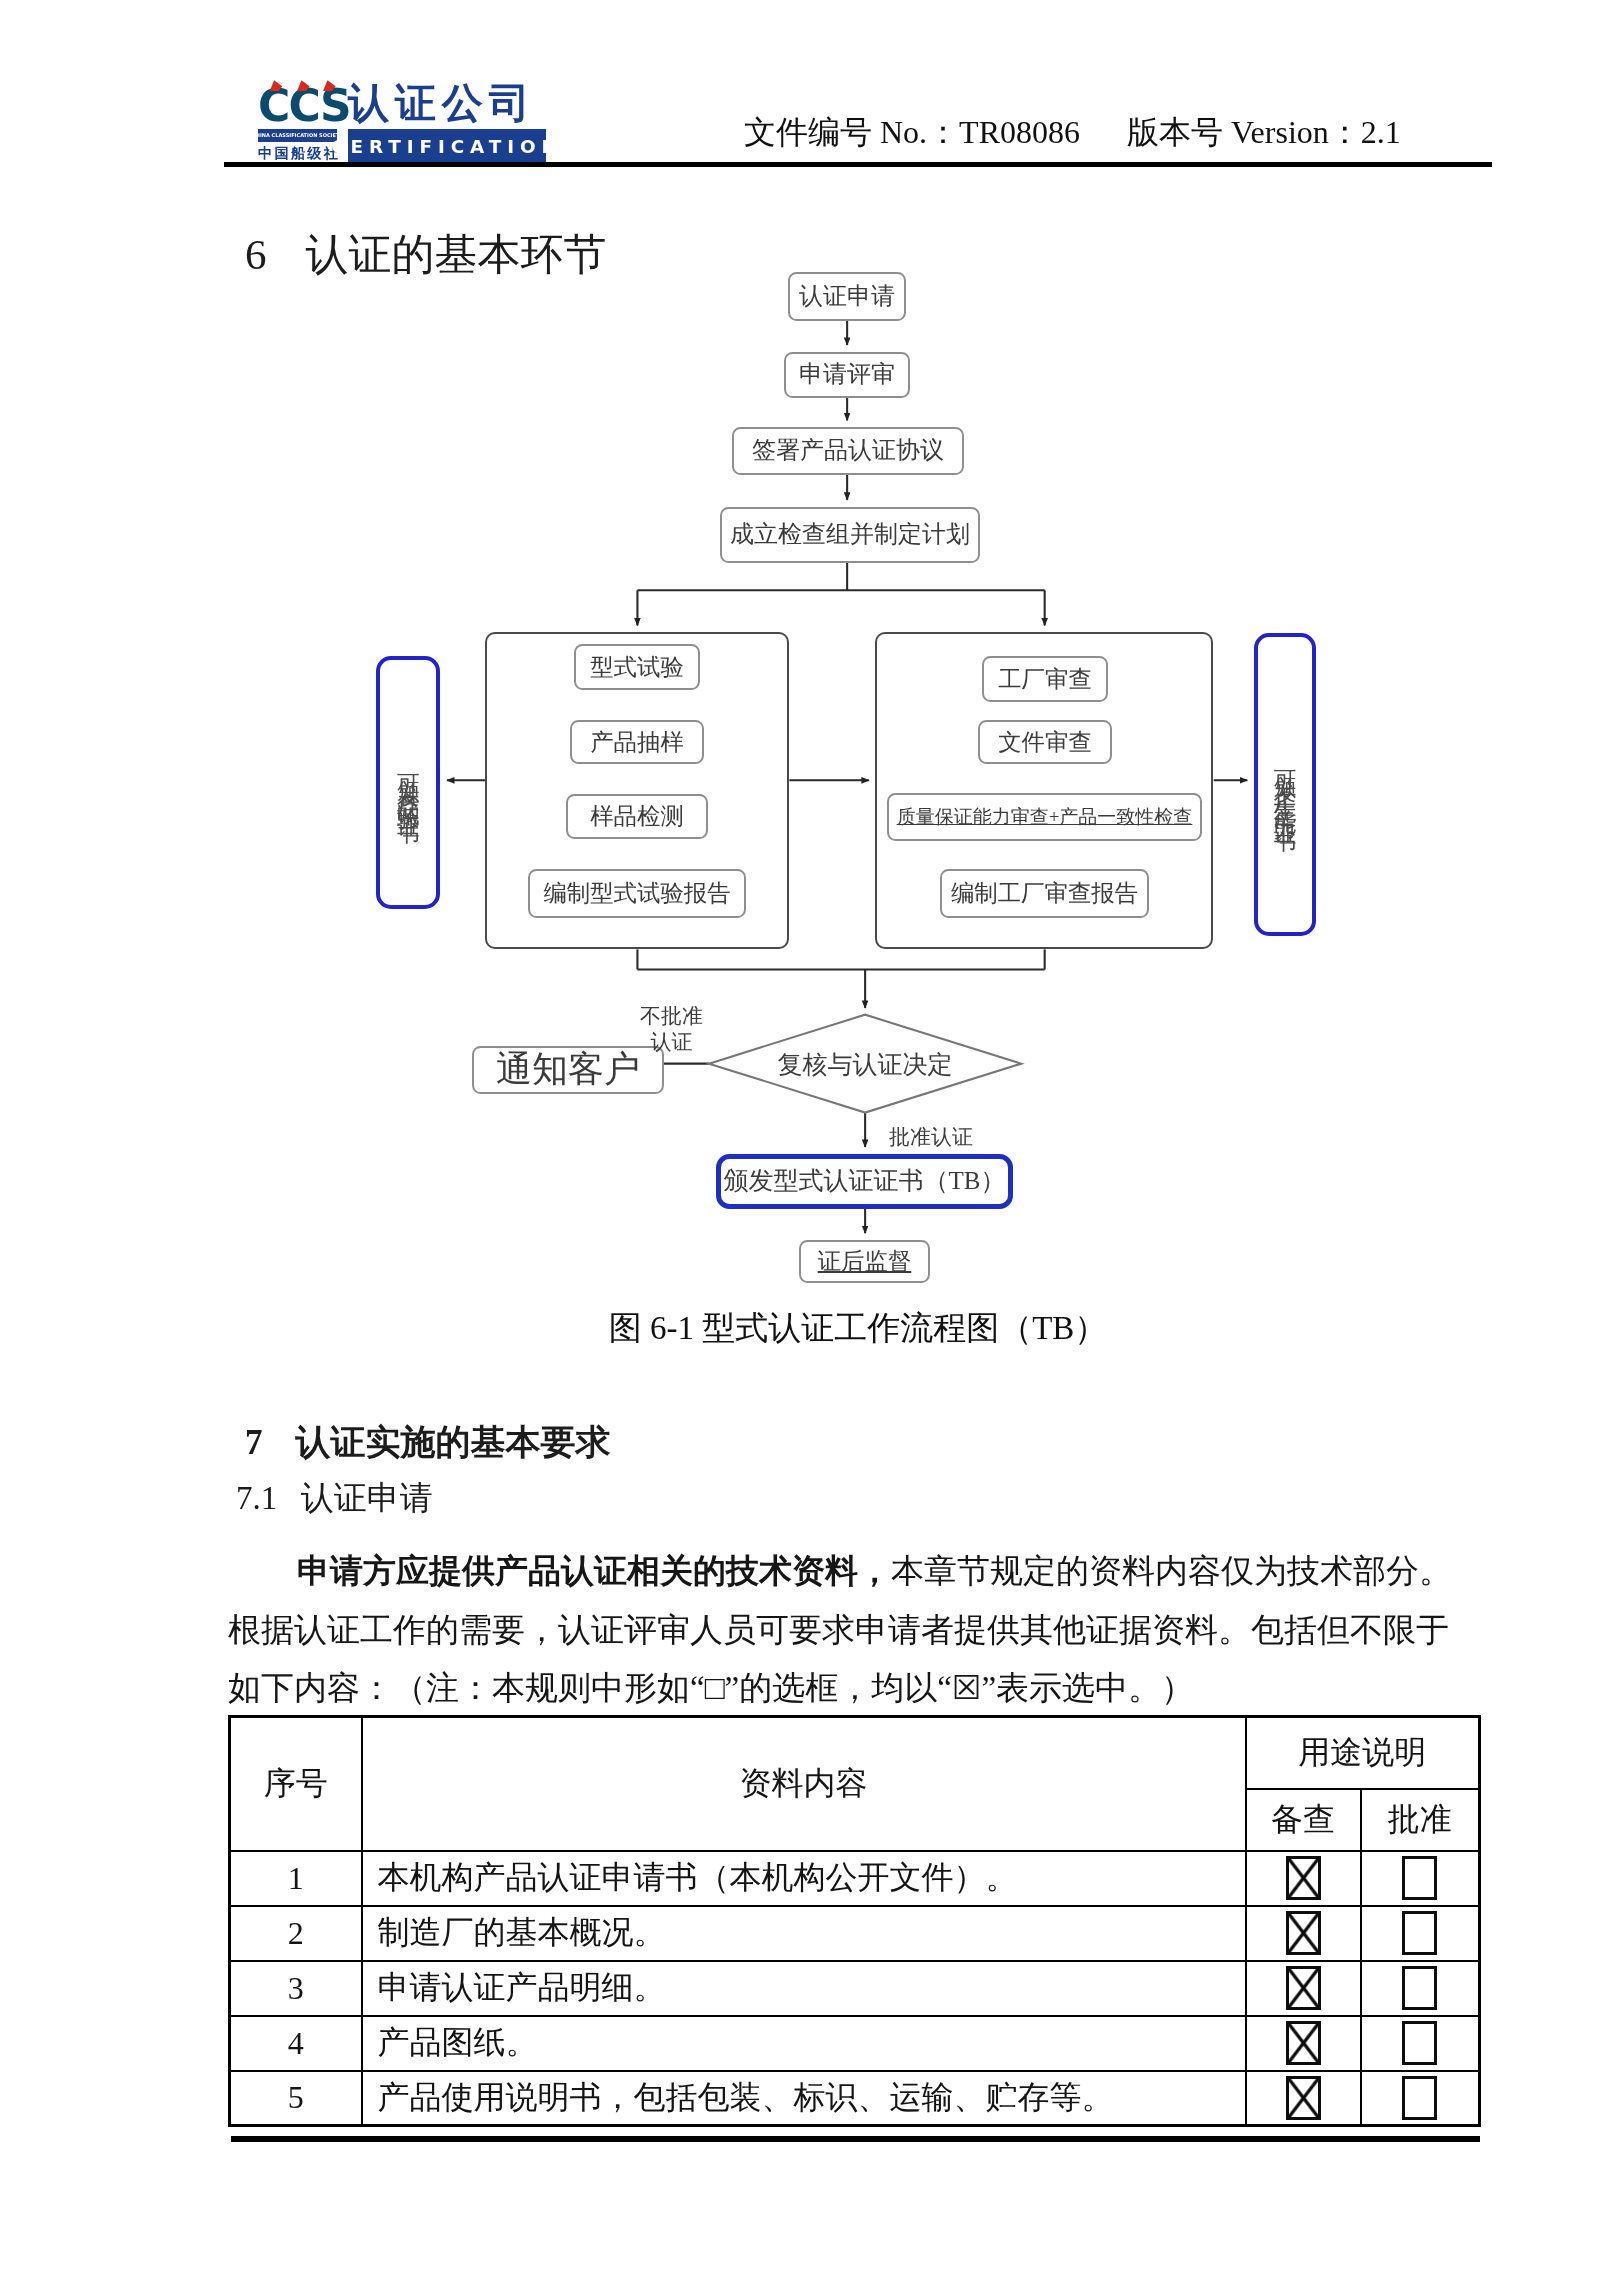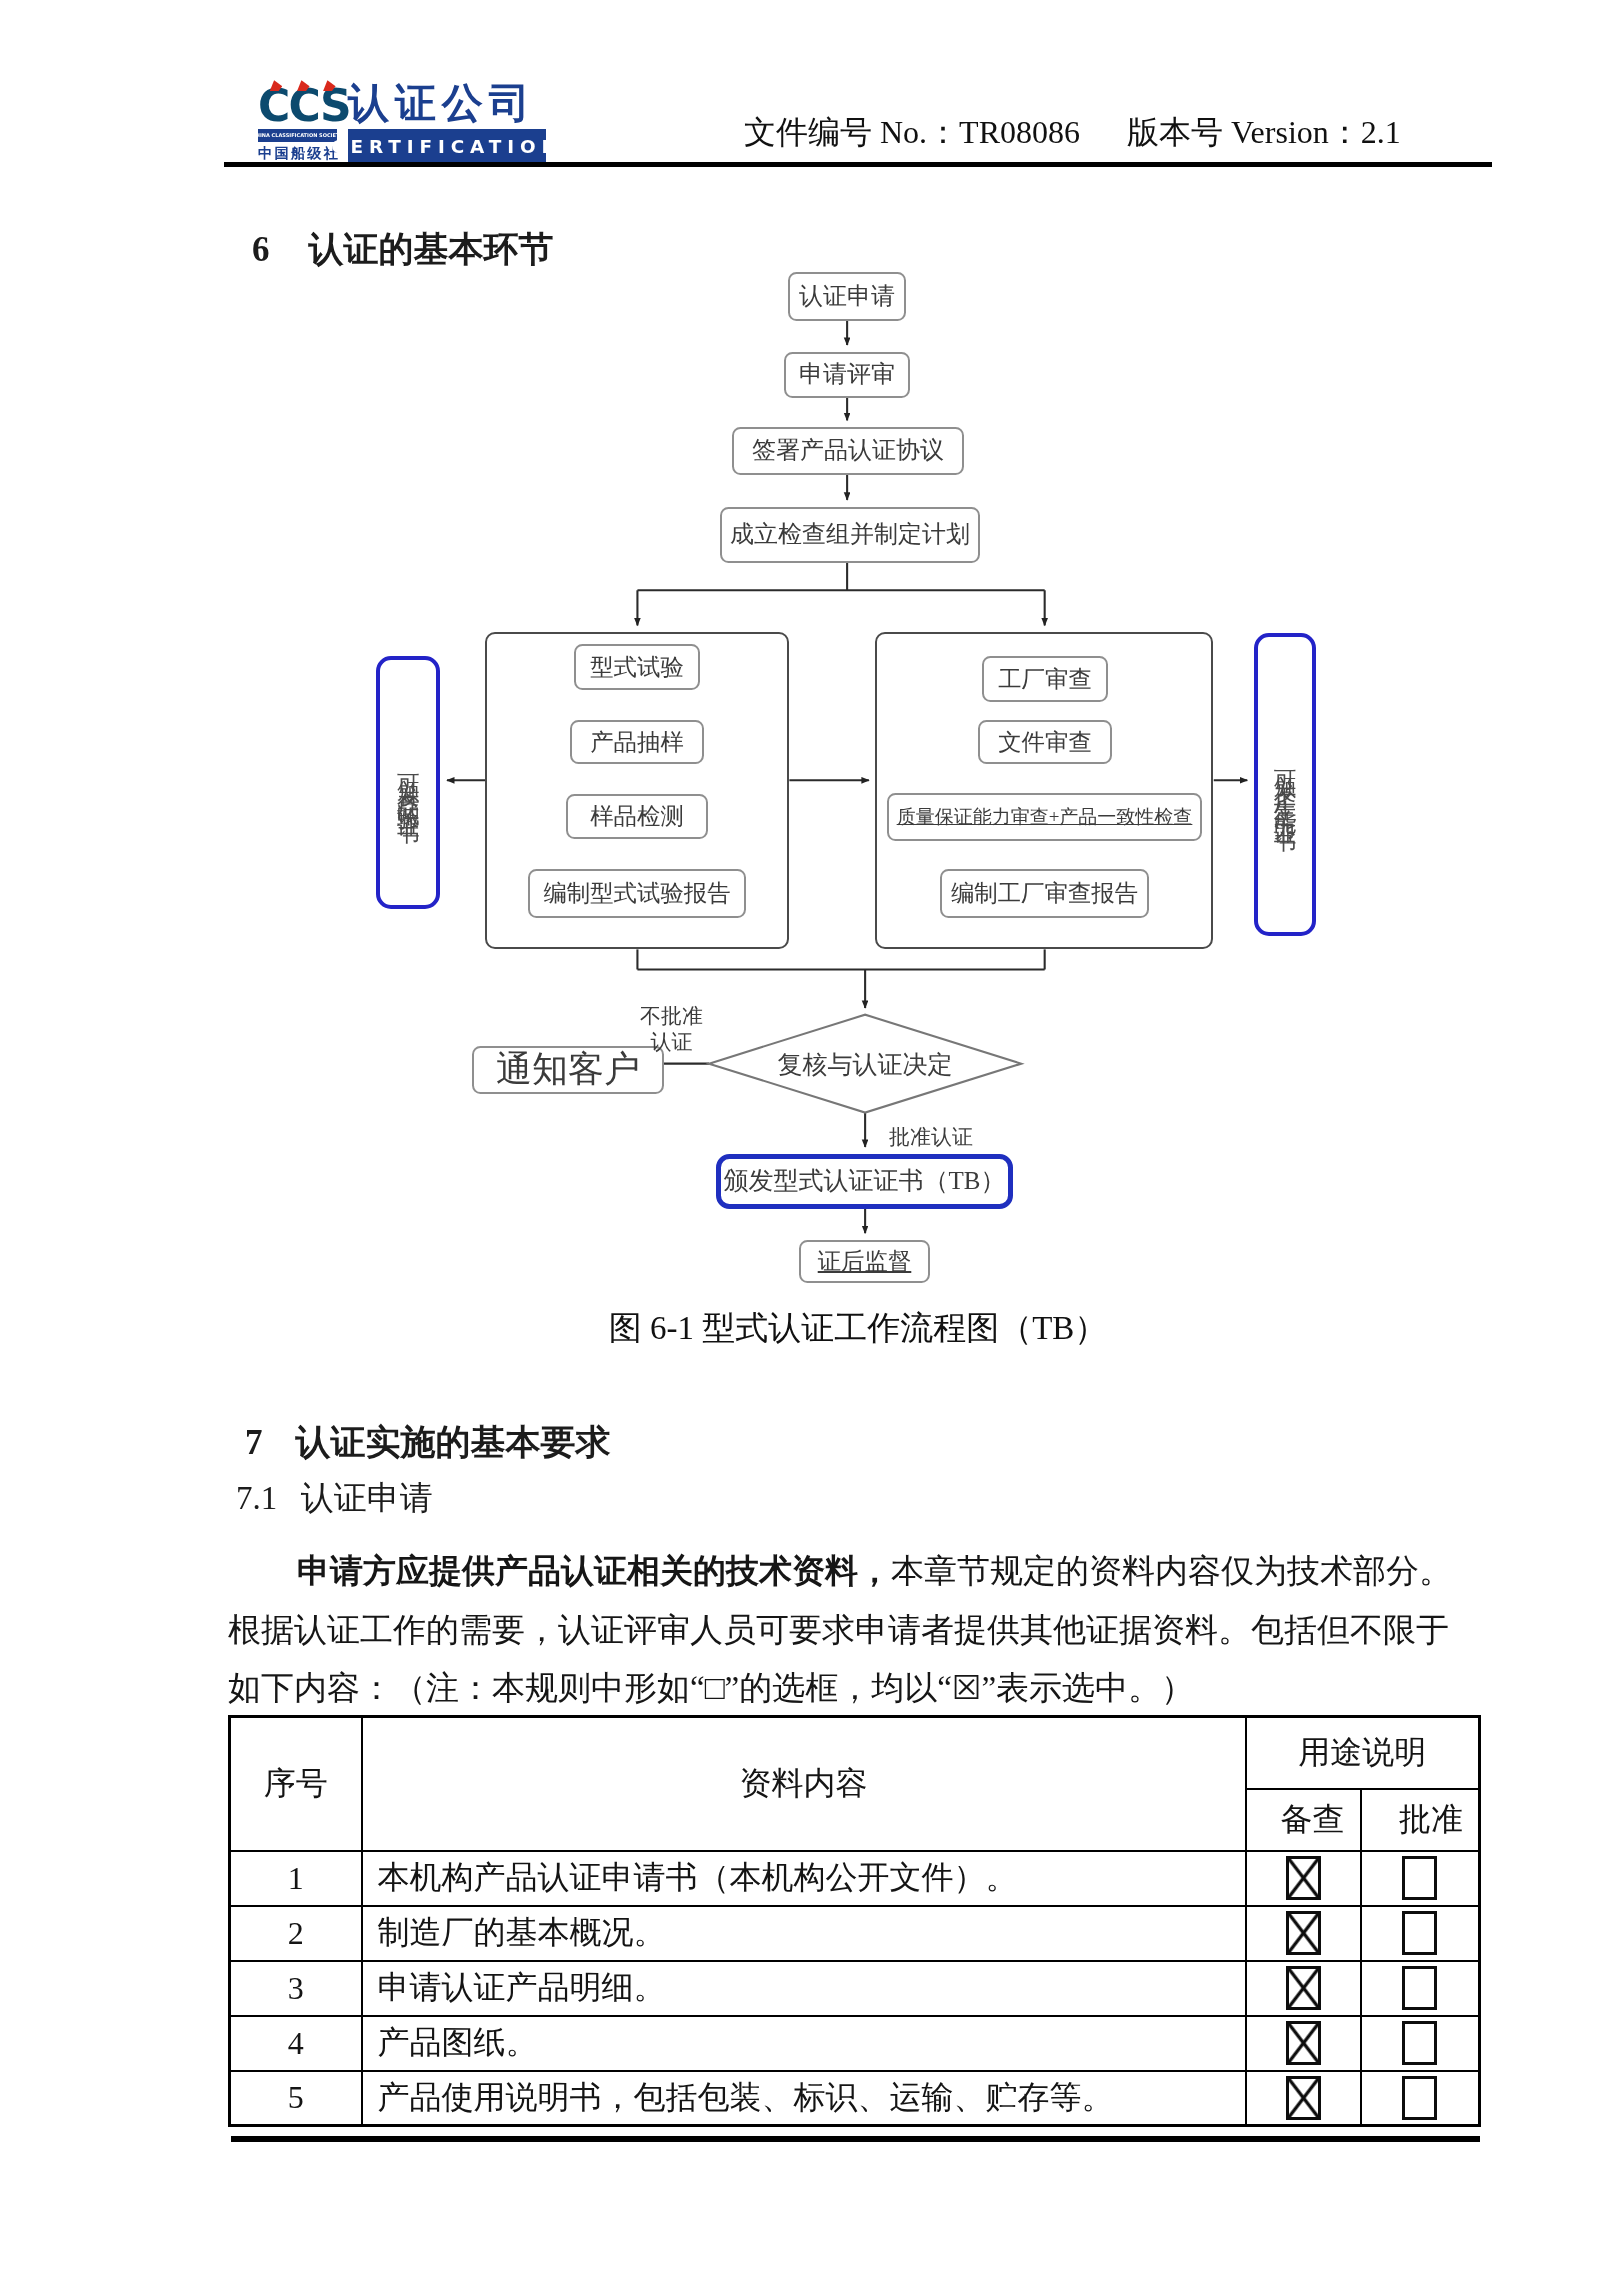--- a/index.html
+++ b/index.html
@@ -21,21 +21,21 @@
     font-weight:bold;display:flex;justify-content:space-between;font-family:"DejaVu Sans",sans-serif;}
   .cn-name{position:absolute;left:90px;top:0px;font-family:Liberation Serif, serif;
     font-weight:bold;font-size:41px;color:#1b3f8f;letter-spacing:5.9px;line-height:1.05;white-space:nowrap;}
   .cert-bar{position:absolute;left:90px;top:47px;width:198px;height:35px;background:#1b3f8f;
     color:#fff;font-family:"DejaVu Sans",sans-serif;font-weight:bold;font-size:18.4px;letter-spacing:5.9px;
     display:flex;align-items:center;justify-content:center;white-space:nowrap;}
   .hdr-text{position:absolute;left:744px;top:111px;font-size:32px;white-space:nowrap;color:#111;}
   .hdr-text .gap{display:inline-block;width:47px;}
   .rule-top{position:absolute;left:224px;top:162px;width:1268px;height:5px;background:#000;}
   
-  .h6{position:absolute;left:252px;top:226px;font-size:35px;font-weight:bold;white-space:nowrap;}
+  .h6{position:absolute;left:245px;top:226px;font-size:43px;font-weight:normal;white-space:nowrap;}
   .h6 .num{margin-right:39px;}
   .h7{position:absolute;left:245px;top:1419px;font-size:35px;font-weight:bold;white-space:nowrap;}
   .h7 .num{margin-right:33px;}
   .h71{position:absolute;left:236px;top:1476px;font-size:33px;white-space:nowrap;}
   .h71 .num{margin-right:23.4px;}
   .para-line{position:absolute;left:228px;width:1266px;font-size:33px;white-space:nowrap;color:#161616;}
   .pl1{top:1549px;padding-left:69px;}
   .pl2{top:1608px;}
   .pl3{top:1666px;}
   .para-line b{font-weight:bold;}
@@ -59,21 +59,21 @@
     font-size:33px;color:#111;white-space:nowrap;}
   
   .dtable{position:absolute;left:228px;top:1715px;border-collapse:collapse;table-layout:fixed;}
   .dtable td,.dtable th{border:2.5px solid #000;font-size:32px;font-weight:normal;
     color:#141414;padding:0 15px;box-sizing:border-box;background:#fff;}
   .dtable .c-seq{width:132px;text-align:center;}
   .dtable .c-content{width:884px;text-align:left;}
   .dtable .c-check{width:115px;text-align:center;}
   .dtable .c-approve{width:119px;text-align:center;}
   .dtable tr.hr1 td{height:72px;text-align:center;}
-  .dtable tr.hr2 td{height:62px;text-align:right;}
+  .dtable tr.hr2 td{height:62px;text-align:center;}
   .dtable tr.drow td{height:55px;}
   .dtable{border:3.3px solid #000;}
   .cbx{width:35px;height:44px;border:3.3px solid #0d0d0d;margin:0 auto;box-sizing:border-box;}
   .cbx.checked{background:
     linear-gradient(to top right, transparent calc(50% - 2.5px), #0d0d0d calc(50% - 0.8px), #0d0d0d calc(50% + 0.8px), transparent calc(50% + 2.5px)),
     linear-gradient(to bottom right, transparent calc(50% - 2.5px), #0d0d0d calc(50% - 0.8px), #0d0d0d calc(50% + 0.8px), transparent calc(50% + 2.5px));}
   
   .rule-bottom{position:absolute;left:231px;top:2136px;width:1249px;height:5.9px;background:#000;}
   .footer-text{position:absolute;left:228px;top:2145px;width:1266px;text-align:center;font-size:30px;color:#111;}
 </style>

